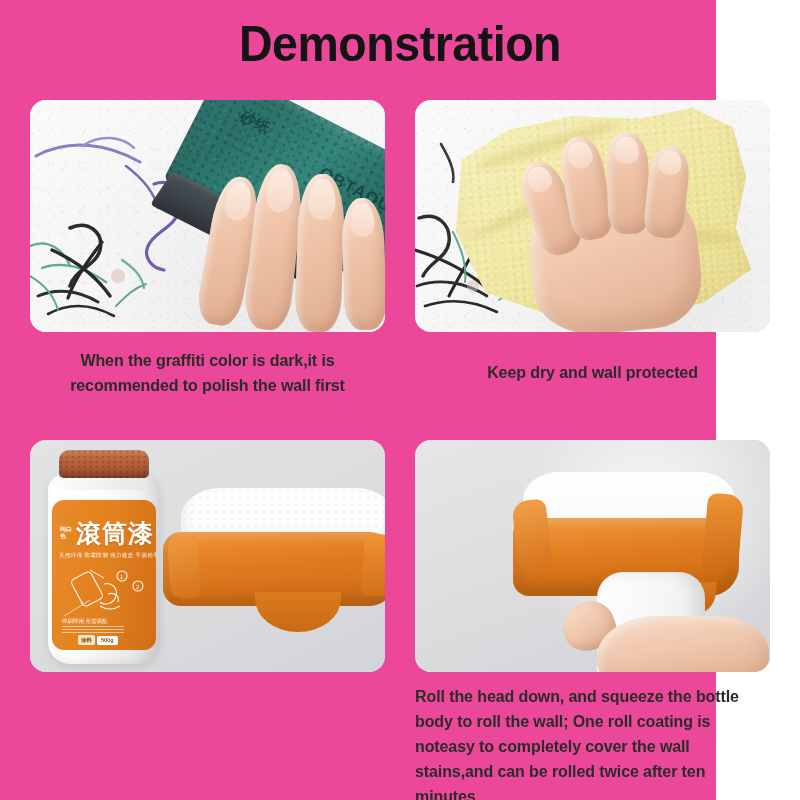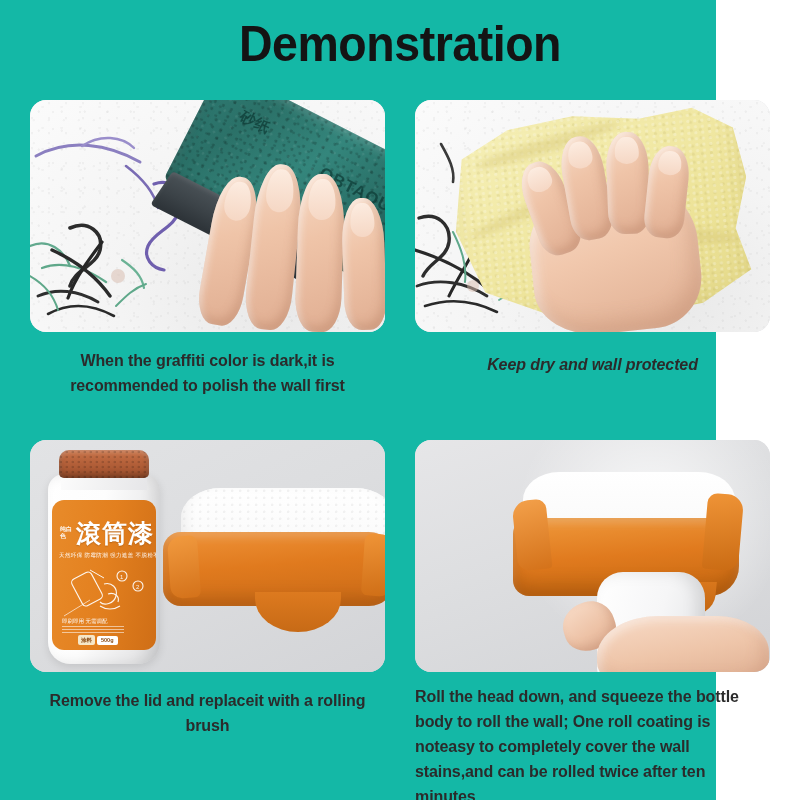--- a/index.html
+++ b/index.html
@@ -13,21 +13,21 @@
     height: 800px;
     overflow: hidden;
     font-family: "Liberation Sans", sans-serif;
     -webkit-font-smoothing: antialiased;
   }
 
   .page {
     position: relative;
     width: 716px;
     height: 800px;
-    background: #14b8a6;
+    background: #ec4899;
   }
 
   
   .title {
     position: absolute;
     top: 14px;
     left: 0;
     width: 800px;
     text-align: center;
     font-size: 50px;
@@ -65,21 +65,21 @@
   .caption {
     margin-top: 16px;
     font-size: 16px;
     line-height: 25px;
     font-weight: 700;
     color: #2b2b2b;
     letter-spacing: -0.1px;
   }
   .caption.center { text-align: center; }
   .caption.left   { text-align: left; }
-  .cap-tr { margin-top: 20px; font-style: italic; }
+  .cap-tr { margin-top: 28px; }
   .cap-br { margin-top: 12px; }
 
   
   .wall-white {
     position: absolute;
     inset: 0;
     background:
       radial-gradient(ellipse at 70% 85%, #e8e8e8 0%, #f4f4f4 45%, #fbfbfb 100%);
   }
   .wall-texture {
@@ -662,21 +662,20 @@
 
         <div class="roller3">
           <div class="roller-sleeve"></div>
           <div class="roller-frame">
             <div class="roller-arm-l"></div>
             <div class="roller-arm-r"></div>
           </div>
           <div class="roller-stem"></div>
         </div>
       </div>
-      <div class="caption center">Remove the lid and replaceit with a rolling brush</div>
     </div>
 
     <div class="cell cell-br">
       <div class="photo">
         <div class="wall4"></div>
         <div class="wall4-light"></div>
 
         <div class="roller4">
           <div class="sleeve4"></div>
           <div class="frame4">

